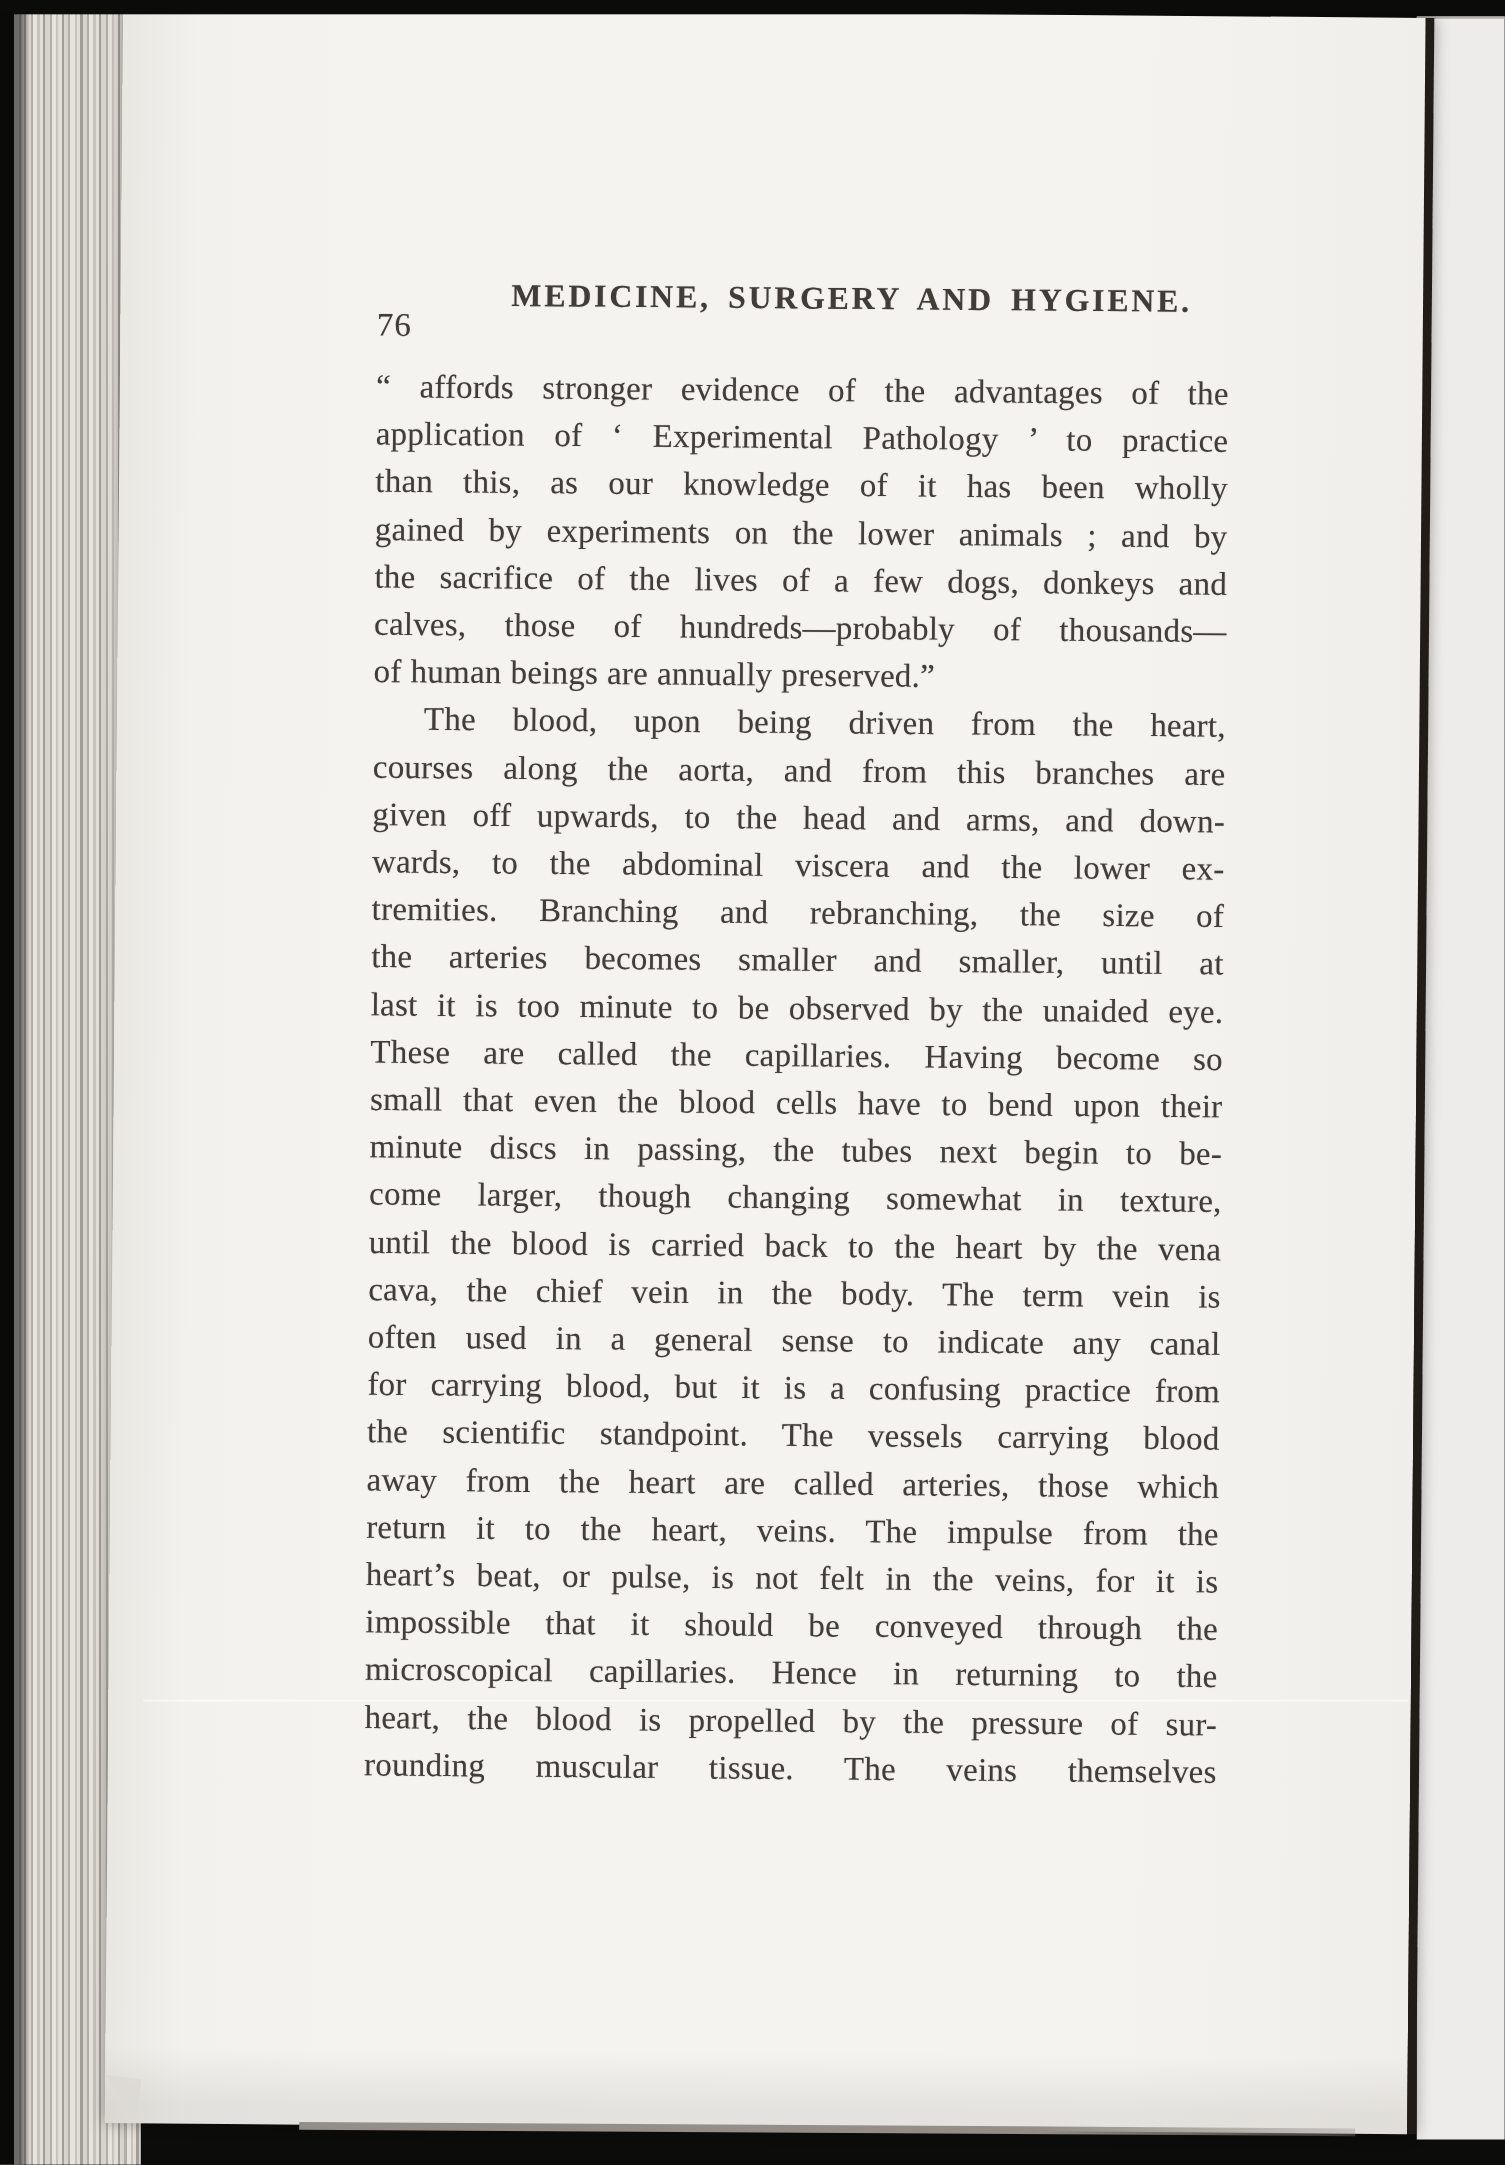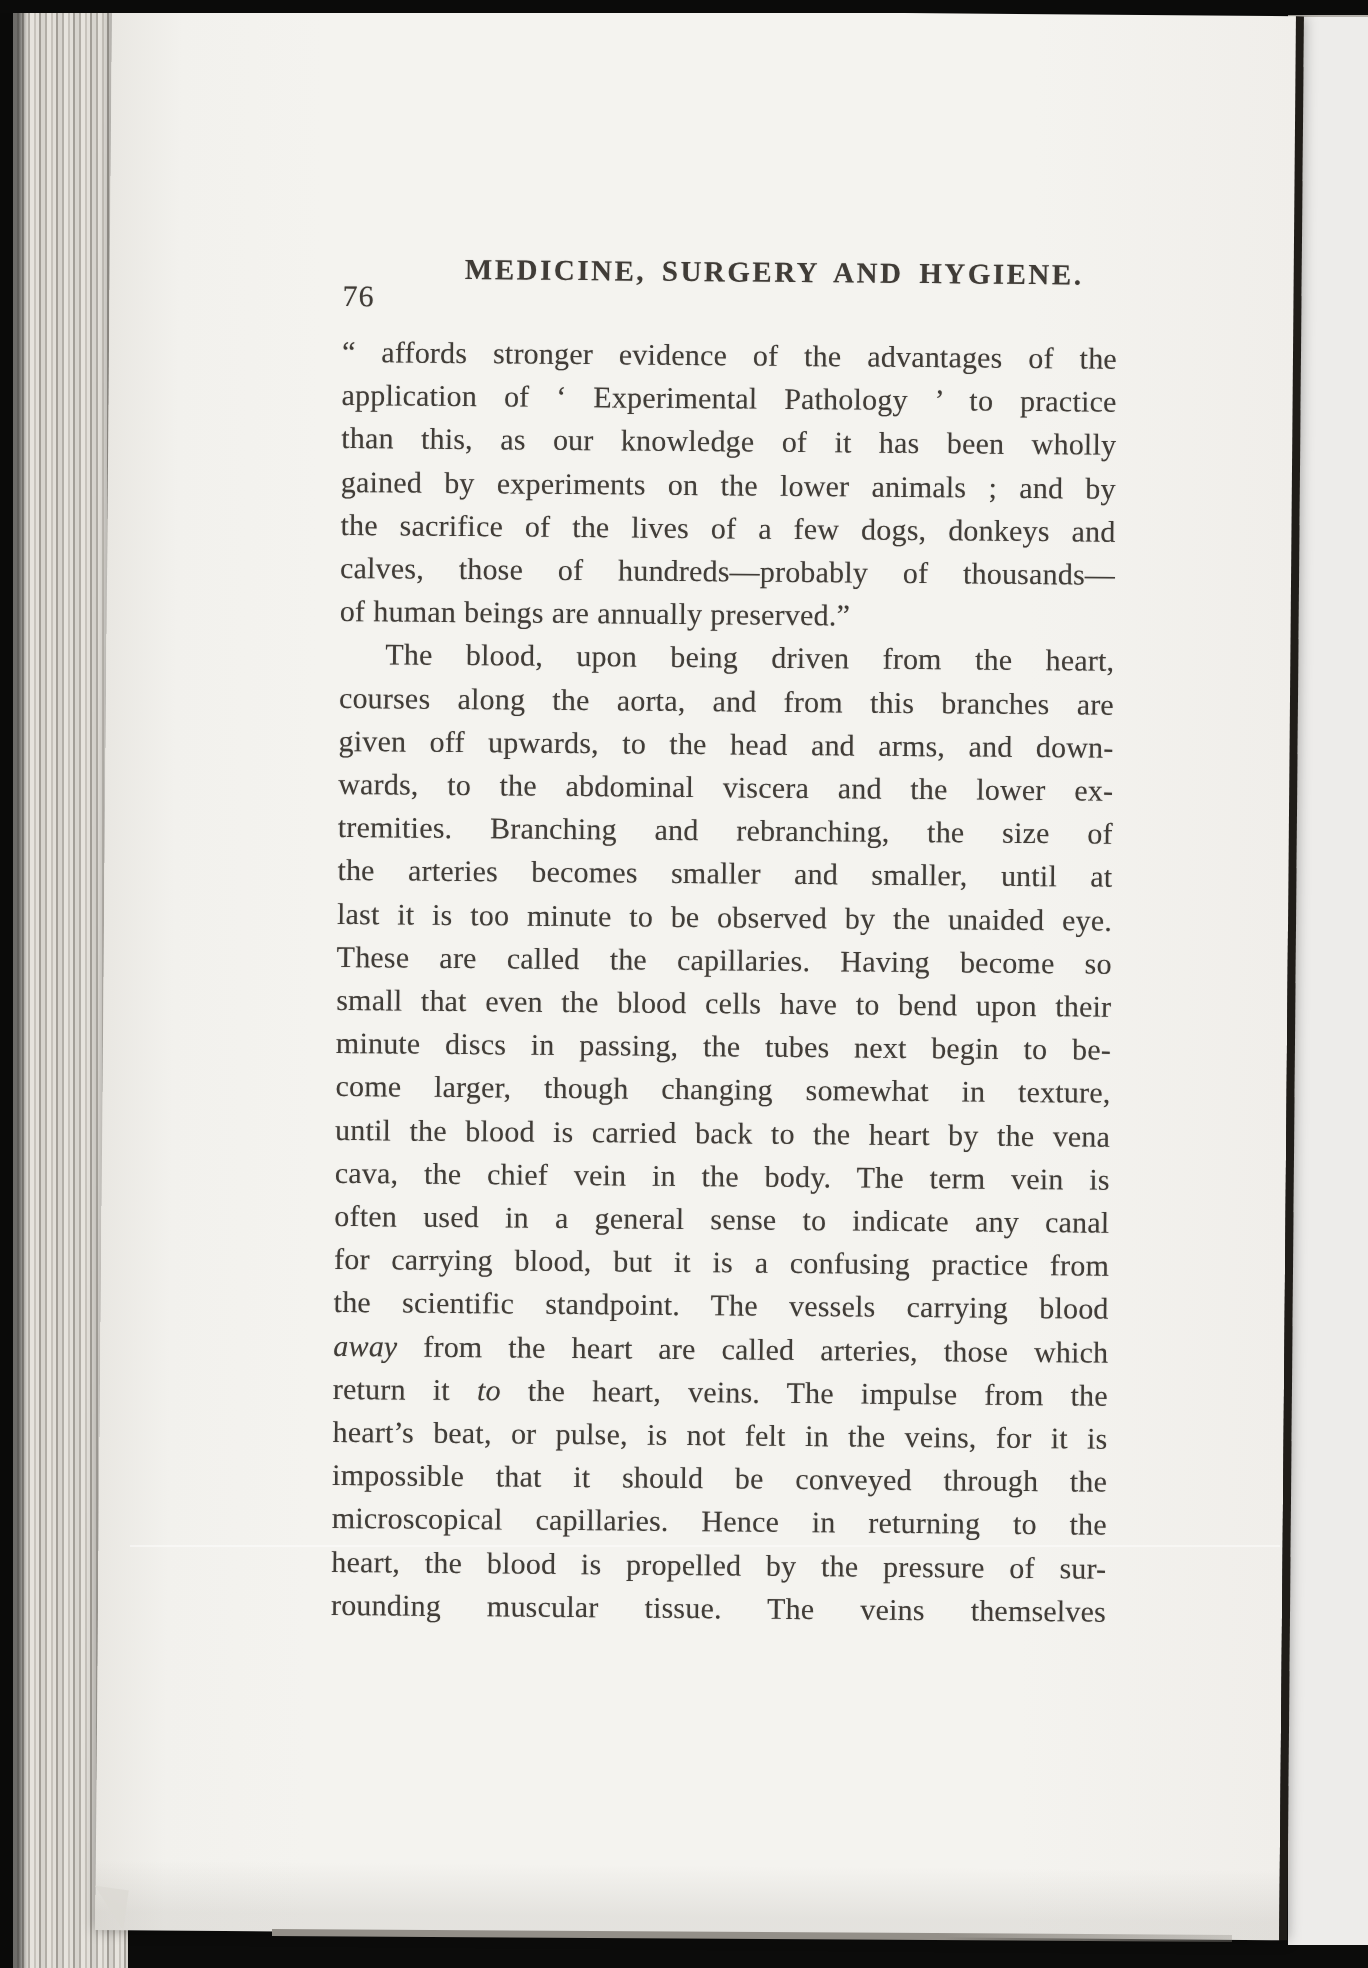--- a/index.html
+++ b/index.html
@@ -54,21 +54,21 @@
 
   .body-text{
     position:absolute;left:233px;top:322px;width:775px;
     font-size:30px;line-height:43.2px;color:#413d38;
     letter-spacing:.2px;word-spacing:.5px;
     text-shadow:0 0 1px rgba(65,61,56,.4);
   }
   .line{text-align:justify;text-align-last:justify;}
   .line.nj{text-align-last:left;}
   .line.ind{padding-left:46px;}
-  .it{font-style:italic;}
+  .it{}
 
   
   .top-band{position:absolute;left:0;top:0;width:1368px;height:13px;background:#0b0b0a;z-index:4;}
 
   
   .bottom-edge-strip{
     position:absolute;left:272px;top:1932px;width:960px;height:7px;z-index:3;
     background:linear-gradient(90deg,#938f88 0 70%,rgba(147,143,136,.35) 100%);
     transform:rotate(0.35deg);
   }

